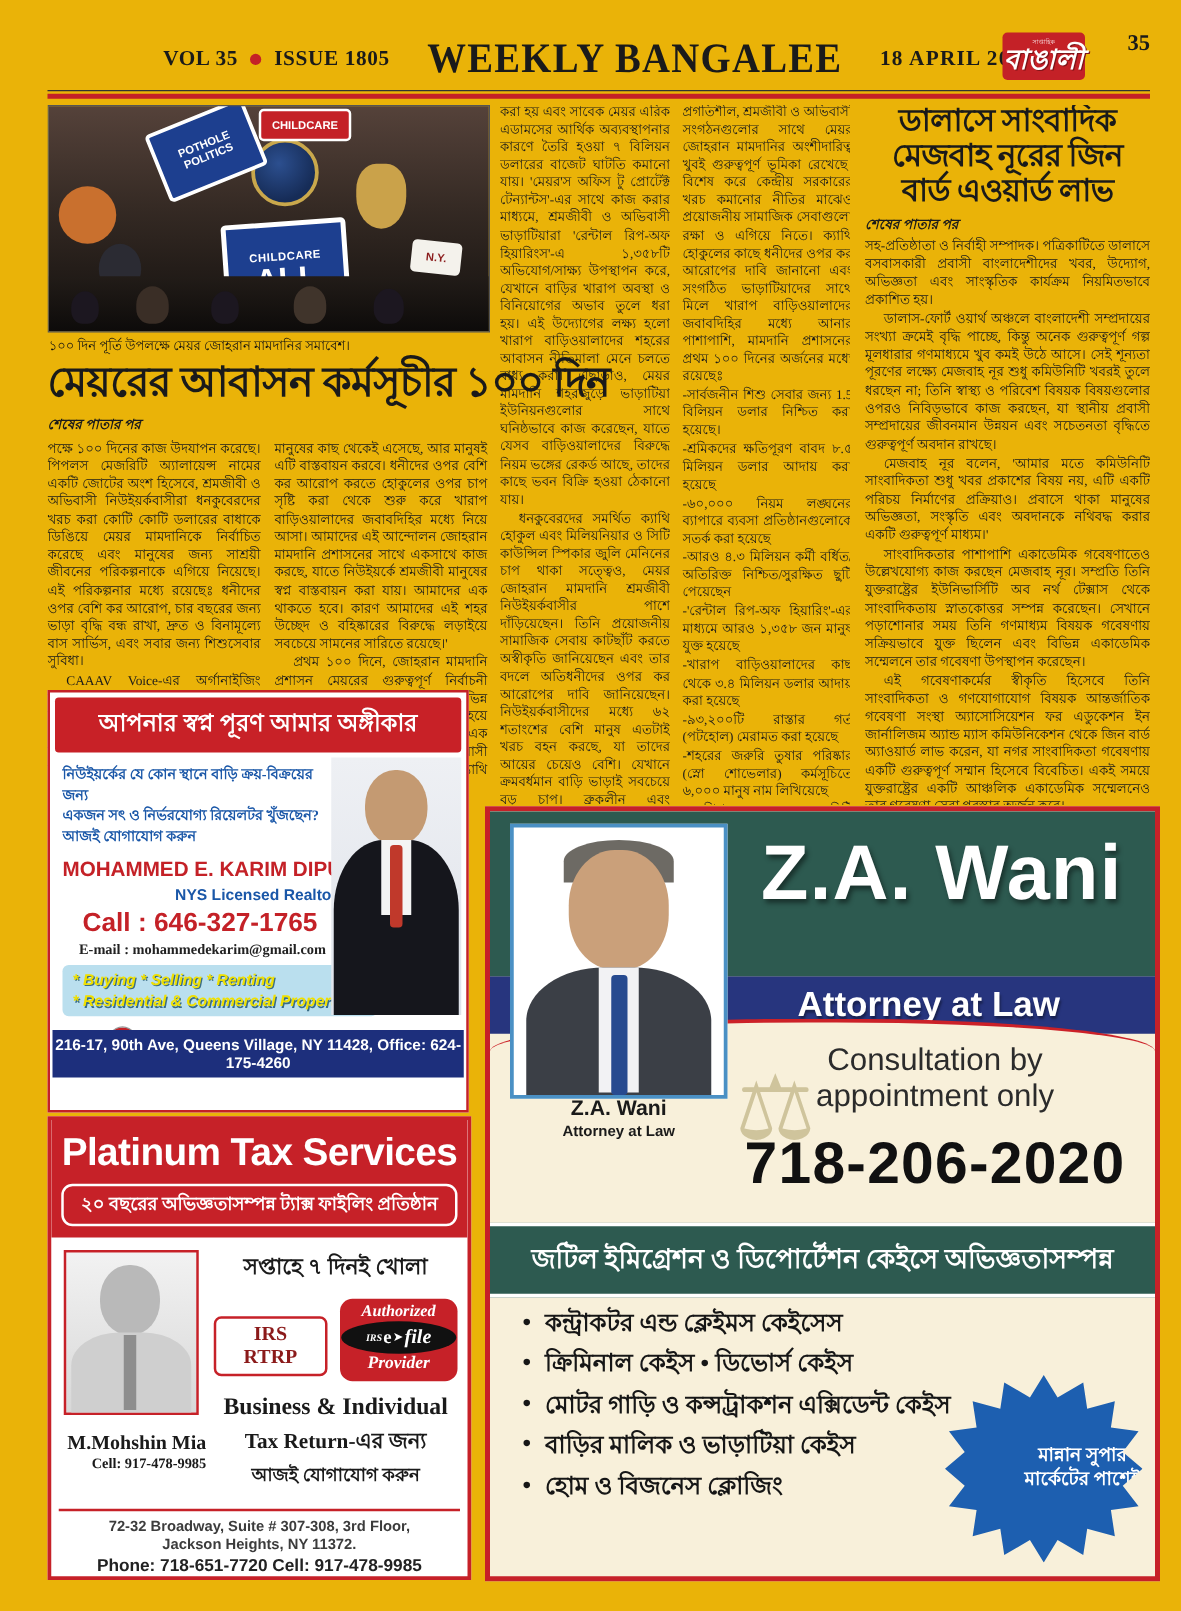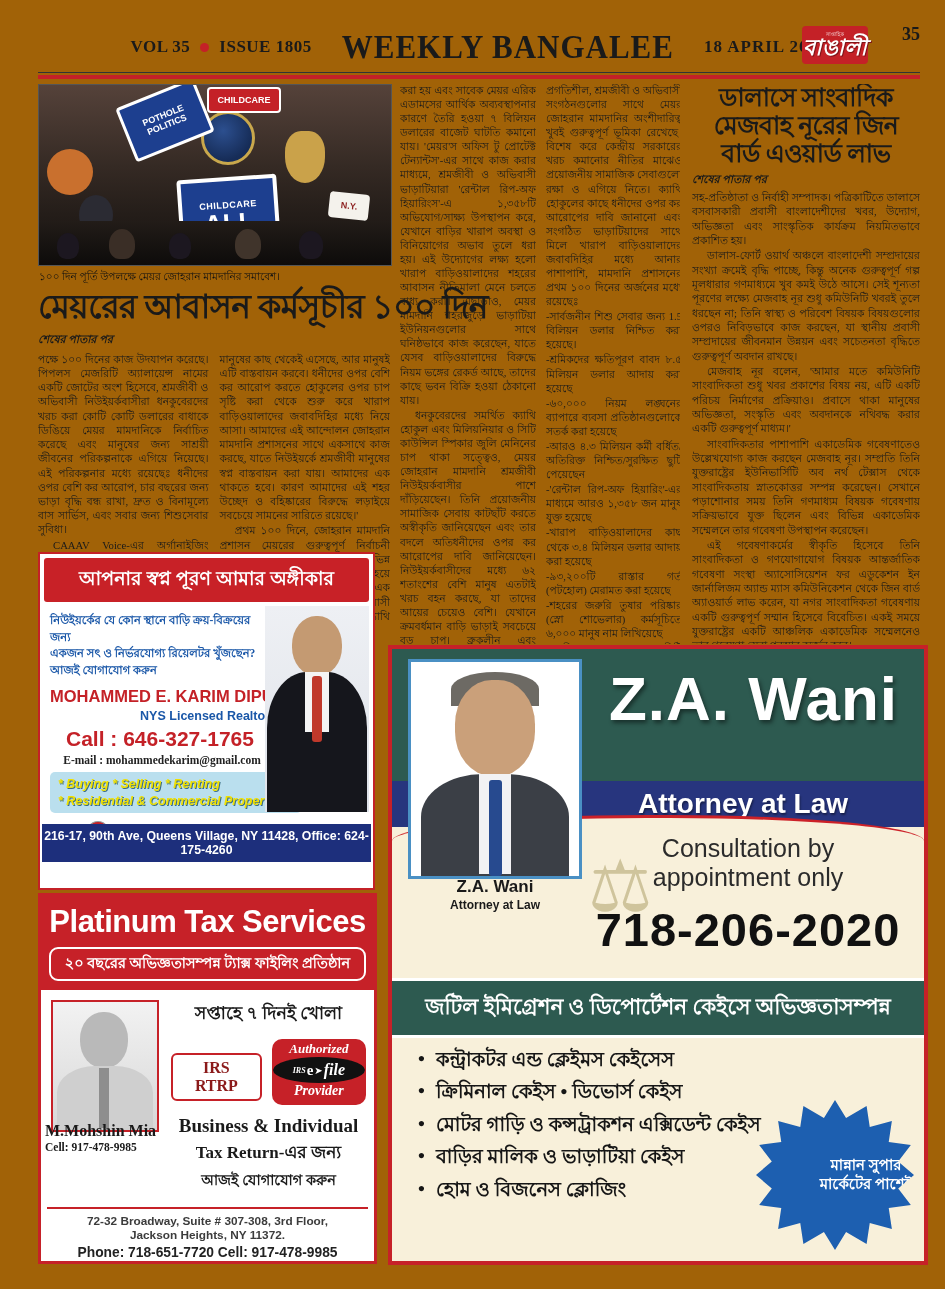--- a/index.html
+++ b/index.html
@@ -1,16 +1,16 @@
 <!DOCTYPE html>
 <html><head>
 <meta charset="utf-8">
 <style>
   html,body{margin:0;padding:0;background:#ffffff;}
-  #page{position:relative;width:945px;height:1289px;background:#a16207;overflow:hidden;
+  #page{position:relative;width:945px;height:1289px;background:#eab308;overflow:hidden;
         font-family:"Liberation Serif","DejaVu Sans",serif;color:#1a1a1a;}
   
   .hdr{position:absolute;left:38px;top:30px;width:882px;height:40px;}
   .hdr-row{display:flex;align-items:center;justify-content:center;gap:30px;height:34px;}
   .vol-issue{display:flex;align-items:center;gap:10px;font-size:17px;font-weight:bold;letter-spacing:.5px;}
   .red-dot{width:9px;height:9px;border-radius:50%;background:#c42127;display:inline-block;}
   .masthead{font-size:31px;font-weight:bold;letter-spacing:1px;transform:scaleY(1.08);white-space:nowrap;}
   .hdr-date{font-size:17px;font-weight:bold;letter-spacing:1px;}
   .logo{position:absolute;right:52px;top:-4px;width:66px;height:38px;background:#c42127;border-radius:4px;
         color:#fff;display:flex;flex-direction:column;align-items:center;justify-content:center;line-height:1;}
@@ -90,21 +90,21 @@
   .ta-hdr{background:#c62128;padding:8px 8px 9px;}
   .ta-title{color:#fff;font-weight:bold;font-size:31px;text-align:center;font-family:"Liberation Sans",sans-serif;letter-spacing:-.5px;}
   .ta-sub{border:2px solid #fff;border-radius:9px;color:#fff;font-weight:bold;font-size:14.5px;
           text-align:center;padding:3px 2px;margin-top:7px;}
   .ta-body{position:relative;height:205px;padding:8px 8px 0;}
   .ta-photo{position:absolute;left:10px;top:10px;width:104px;height:128px;border:2px solid #c62128;
             background:linear-gradient(#f2f2f2,#d8d8d8);overflow:hidden;}
   .ta-head{position:absolute;left:27px;top:10px;width:48px;height:56px;border-radius:48%;background:#b9b9b9;}
   .ta-suit{position:absolute;left:4px;top:64px;width:96px;height:66px;background:#cfcfcf;border-radius:40% 40% 0 0;}
   .ta-tie{position:absolute;left:46px;top:66px;width:10px;height:60px;background:#8e8e8e;}
-  .ta-person{position:absolute;left:4px;top:132px;width:120px;text-align:left;font-weight:bold;font-size:16px;}
+  .ta-person{position:absolute;left:4px;top:156px;width:120px;text-align:right;font-weight:bold;font-size:16px;}
   .ta-cell{font-size:11.5px;font-weight:bold;margin-top:1px;}
   .ta-right{margin-left:122px;text-align:center;}
   .ta-open{font-weight:bold;font-size:17.5px;margin-top:2px;}
   .ta-row{display:flex;align-items:flex-start;justify-content:center;gap:10px;margin-top:10px;}
   .irsbox{border:2px solid #c62128;border-radius:6px;padding:4px 10px;color:#8b1a1a;font-weight:bold;font-size:16px;margin-top:14px;}
   .badge{width:104px;height:66px;background:#c62128;border-radius:10px;color:#fff;position:relative;
          font-style:italic;font-weight:bold;text-align:center;}
   .badge .bt{font-size:13px;padding-top:2px;}
   .badge .oval{margin:0 auto;width:92px;height:26px;background:#111;border-radius:50%;color:#fff;
                display:flex;align-items:center;justify-content:center;gap:1px;font-style:normal;}

